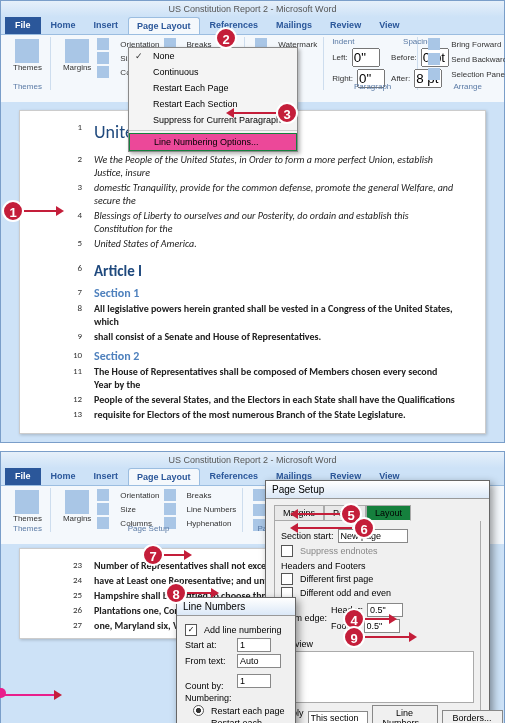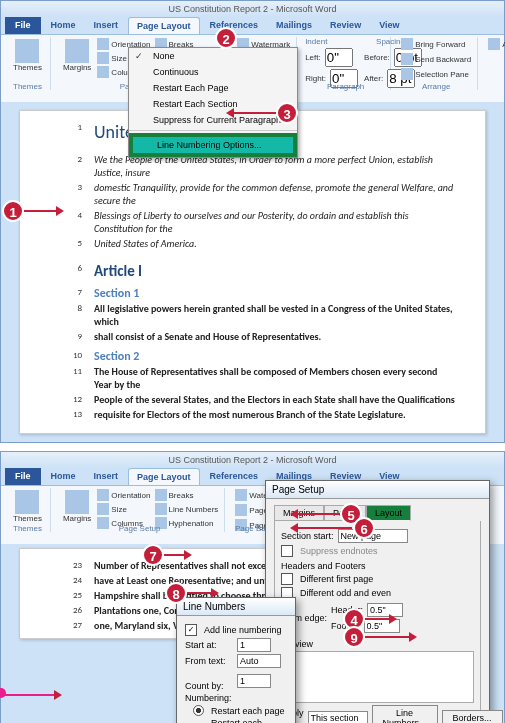--- a/index.html
+++ b/index.html
@@ -15,29 +15,29 @@
   
   .word-window { background: #cde2f7; border: 1px solid #7a9ec9; position: relative; }
   .titlebar { height: 16px; background: linear-gradient(#e6f0fa,#cde2f7); font-size: 9px; text-align: center; color: #555; line-height: 16px; }
   .tabs { display: flex; gap: 2px; padding: 0 4px; background: #cde2f7; font-size: 9px; }
   .tab { padding: 3px 8px; color: #2b579a; cursor: pointer; font-weight: bold; }
   .tab.active { background: #f4f8fc; border: 1px solid #9bbde0; border-bottom: none; border-radius: 3px 3px 0 0; }
   .tab.file { background: #2b579a; color: #fff; padding: 3px 10px; }
   .ribbon { background: #f4f8fc; border-top: 1px solid #9bbde0; padding: 2px 4px 2px 4px; display: flex; gap: 4px; font-size: 8px; color: #333; min-height: 56px; }
   .rgroup { border-right: 1px solid #cdddee; padding: 0 4px; display: flex; flex-direction: column; gap: 1px; position: relative; }
   .rgroup .glabel { position: absolute; bottom: -1px; left: 0; right: 0; text-align: center; font-size: 8px; color: #5a7aa5; }
-  .rbtn { display: flex; align-items: center; gap: 2px; padding: 1px 2px; white-space: nowrap; }
+  .rbtn { display: flex; align-items: center; gap: 11px; padding: 1px 2px; white-space: nowrap; }
   .rbtn .ic { width: 12px; height: 12px; background: #a9c6e6; display: inline-block; }
   .bigbtn { display: flex; flex-direction: column; align-items: center; padding: 2px 4px; }
   .bigbtn .ic { width: 24px; height: 24px; background: #a9c6e6; }
 
   
   .dropdown { position: absolute; background: #f4f4f4; border: 1px solid #8a8a8a; box-shadow: 2px 2px 4px rgba(0,0,0,0.3); font-size: 9px; z-index: 50; }
   .dropdown .mi { padding: 3px 12px 3px 24px; white-space: nowrap; position: relative; }
-  .dropdown .mi.hl { background: #14b8a6; border: 4px solid #15803d; }
+  .dropdown .mi.hl { background: #ec4899; border: 1px solid #15803d; }
   .dropdown .mi.check::before { content: '✓'; position: absolute; left: 6px; color: #333; }
   .dropdown hr { border: none; border-top: 1px solid #ccc; margin: 2px 0; }
 
   
   .page { background: #fff; margin: 8px 18px; padding: 10px 30px 10px 50px; border: 1px solid #ccc; box-shadow: 1px 1px 3px rgba(0,0,0,0.2); font-family: Calibri, sans-serif; font-size: 10px; color: #222; position: relative; }
   .docline { display: flex; margin-bottom: 2px; }
   .lnum { width: 24px; text-align: right; color: #333; padding-right: 12px; font-size: 9px; flex-shrink: 0; }
   .ltext { flex: 1; font-style: italic; }
   .ltext.title { font-size: 18px; color: #1f497d; font-style: normal; font-weight: normal; }
   .ltext.h1 { font-size: 15px; color: #1f497d; font-style: normal; font-weight: bold; }

